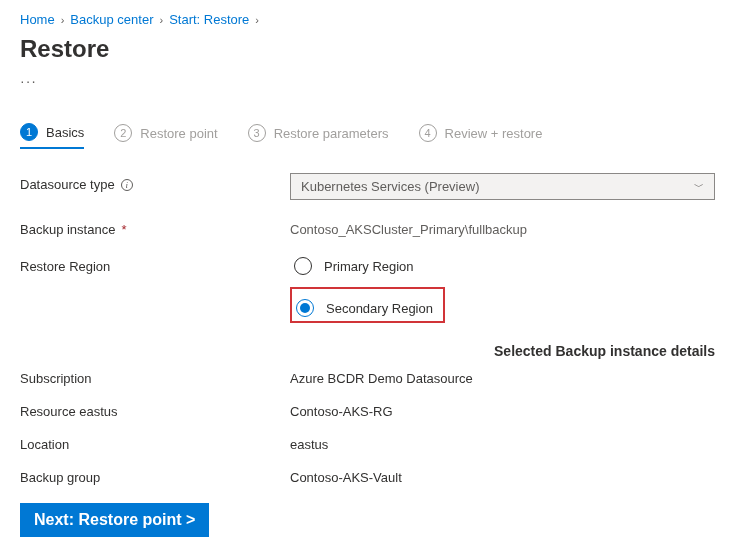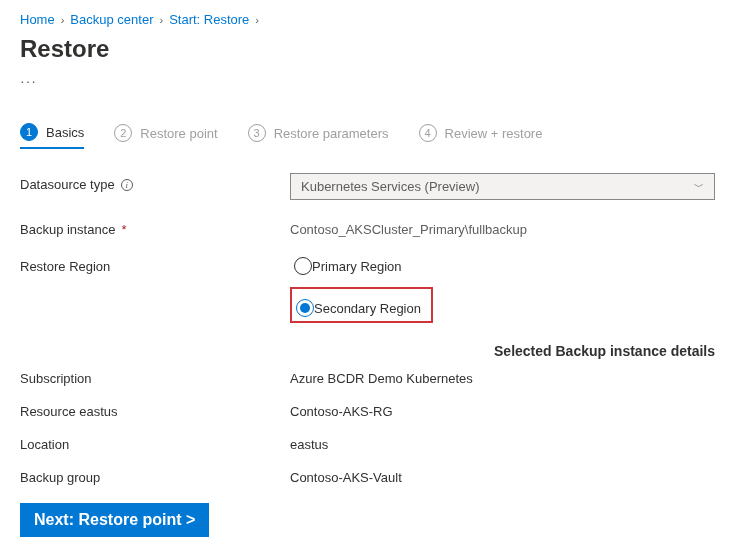--- a/index.html
+++ b/index.html
@@ -62,21 +62,21 @@
       display: flex;
       justify-content: space-between;
       align-items: center;
       color: #605e5c;
       cursor: pointer;
       font-size: 13px;
       text-align: center;
     }
     .chev-down { font-size: 10px; color: #605e5c; }
     .radio-group { display: flex; flex-direction: column; gap: 10px; }
-    .radio-item { display: flex; align-items: center; gap: 0; cursor: pointer; padding: 2px 4px; }
+    .radio-item { display: flex; align-items: center; gap: 12px; cursor: pointer; padding: 2px 4px; }
     .radio-circle {
       width: 18px; height: 18px; border-radius: 50%;
       border: 1px solid #323130; display: inline-flex;
       align-items: center; justify-content: center;
     }
     .radio-circle.checked { border-color: #0078d4; }
     .radio-dot { width: 10px; height: 10px; border-radius: 50%; background: #0078d4; }
     .highlight-box { border: 2px solid #d13438; padding: 8px 6px 2px 0; display: inline-flex; }
     .section-title { font-weight: 600; font-size: 14px; margin-top: 20px; margin-bottom: 12px; text-align: right; }
     .detail-row { display: flex; margin-bottom: 18px; }
@@ -163,21 +163,21 @@
         <span>Secondary Region</span>
       </label>
     </div>
   </div>
 </div>
 
 <div class="section-title">Selected Backup instance details</div>
 
 <div class="detail-row">
   <div class="detail-label">Subscription</div>
-  <div class="detail-value">Azure BCDR Demo Kubernetes</div>
+  <div class="detail-value">Azure BCDR Demo Datasource</div>
 </div>
 <div class="detail-row">
   <div class="detail-label">Resource eastus</div>
   <div class="detail-value">Contoso-AKS-RG</div>
 </div>
 <div class="detail-row">
   <div class="detail-label">Location</div>
   <div class="detail-value">eastus</div>
 </div>
 <div class="detail-row">

